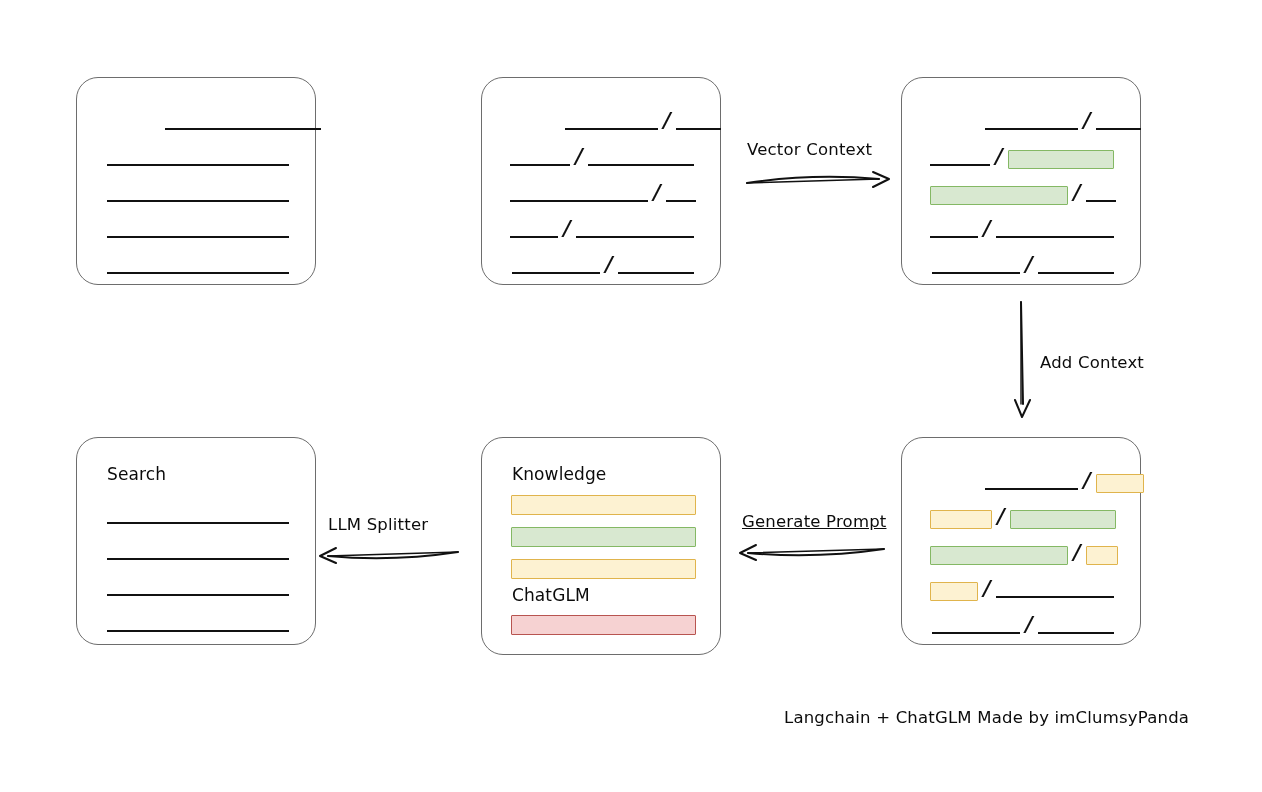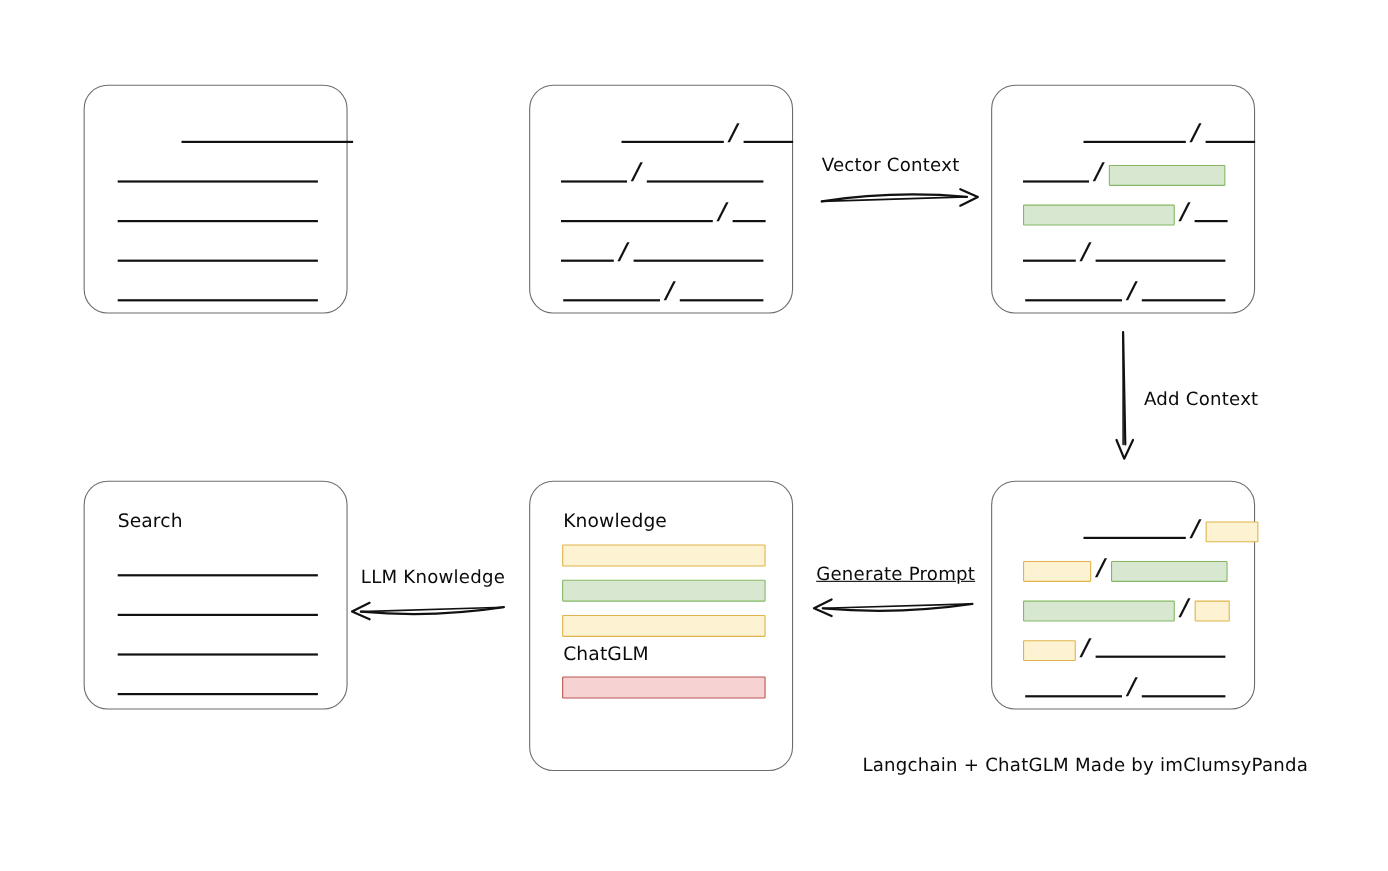--- a/index.html
+++ b/index.html
@@ -102,20 +102,21 @@
     letter-spacing: .2px;
   }
   .arrow-svg { position: absolute; overflow: visible; }
 
   .footer-note {
     position: absolute;
     font-size: 16.5px;
     color: #0b0b0b;
     white-space: nowrap;
     letter-spacing: .2px;
+    margin-top: 22px;
   }
 </style>
 </head>
 <body>
 
 <div id="canvas">
 
   <div class="doc-box" style="left:76px; top:77px; width:240px; height:208px;">
     <div class="rows" id="rows-source-document" style="position:absolute; left:30px; right:26px; top:34px;">
         <div class="row" style="top: 0px;">
@@ -266,21 +267,21 @@
           <div class="row-inner">
             <div style="width: 2px;"></div>
             <div class="seg-line" style="width: 88px;"></div>
             <div class="seg-slash">/</div>
             <div class="seg-line" style="width: 76px;"></div>
           </div>
         </div>
       </div>
   </div>
 
-  <div class="doc-box" style="left:481px; top:437px; width:240px; height:264px;">
+  <div class="doc-box" style="left:481px; top:437px; width:240px; height:218px;">
     <div class="box-title" style="top:26px;">Knowledge</div>
 
     <div class="bar" style="left:29px; width:185px; top:57px;
                 background:#fdf2d2; border-color:#e0b44c;"></div>
     <div class="bar" style="left:29px; width:185px; top:89px;
                 background:#d8e8d0; border-color:#84b864;"></div>
     <div class="bar" style="left:29px; width:185px; top:121px;
                 background:#fdf2d2; border-color:#e0b44c;"></div>
 
     <div class="box-title" style="top:147px;">ChatGLM</div>
@@ -337,21 +338,21 @@
   <div class="arrow-wrap" style="left:738px; top:512px; width:150px; height:48px;">
     <div class="arrow-label" style="left:4px; top:0px;text-decoration:underline;">Generate Prompt</div>
     <svg class="arrow-svg" width="150" height="26" style="left:0; top:26px;">
       <path d="M146,11 Q78,21 10,15" stroke="#111" stroke-width="2" fill="none" stroke-linecap="round"></path>
       <path d="M146,11 Q78,13 10,15" stroke="#111" stroke-width="1.5" fill="none" stroke-linecap="round"></path>
       <path d="M18,7 L2,15 L18,22" stroke="#111" stroke-width="2" fill="none" stroke-linejoin="round" stroke-linecap="round"></path>
     </svg>
   </div>
 
   <div class="arrow-wrap" style="left:320px; top:515px; width:150px; height:48px;">
-    <div class="arrow-label" style="left:8px; top:0px;">LLM Knowledge</div>
+    <div class="arrow-label" style="left:8px; top:0px;">LLM Splitter</div>
     <svg class="arrow-svg" width="150" height="26" style="left:-4px; top:26px;">
       <path d="M142,11 Q76,21 12,15" stroke="#111" stroke-width="2" fill="none" stroke-linecap="round"></path>
       <path d="M142,11 Q76,13 12,15" stroke="#111" stroke-width="1.5" fill="none" stroke-linecap="round"></path>
       <path d="M20,7 L4,15 L20,22" stroke="#111" stroke-width="2" fill="none" stroke-linejoin="round" stroke-linecap="round"></path>
     </svg>
   </div>
 
   <div class="footer-note" style="left:784px; top:686px;">Langchain + ChatGLM Made by imClumsyPanda</div>
 
 </div>

